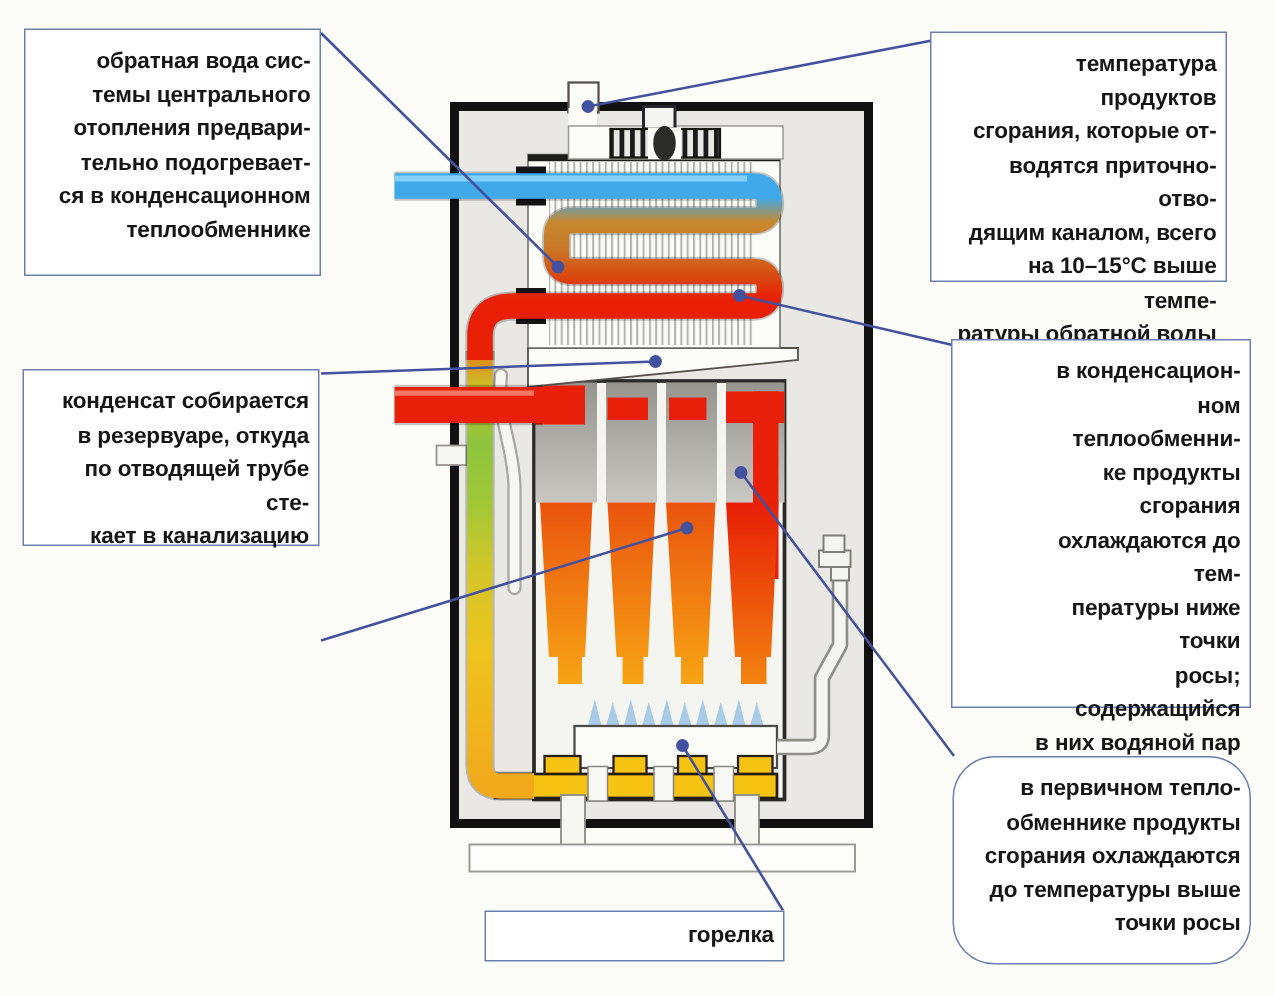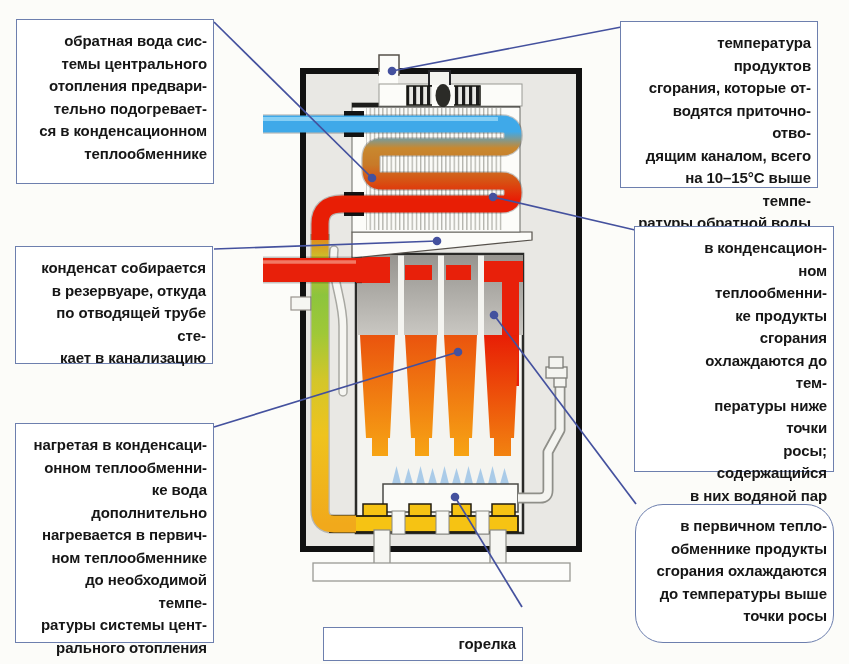--- a/index.html
+++ b/index.html
@@ -212,40 +212,32 @@
 водятся приточно-отво-
 дящим каналом, всего
 на 10–15°С выше темпе-
 ратуры обратной воды</div>
 
 <div class="callout" style="left:15px;top:246px;width:198px;height:118px;">конденсат собирается
 в резервуаре, откуда
 по отводящей трубе сте-
 кает в канализацию</div>
 
-<div class="callout" style="left:15px;top:423px;width:199px;height:220px;">нагретая в конденсаци-
-онном теплообменни-
-ке вода дополнительно
-нагревается в первич-
-ном теплообменнике
-до необходимой темпе-
-ратуры системы цент-
-рального отопления</div>
 
 <div class="callout" style="left:634px;top:226px;width:200px;height:246px;padding-left:48px;">в конденсацион-
 ном теплообменни-
 ке продукты сгорания
 охлаждаются до тем-
 пературы ниже точки
 росы; содержащийся
 в них водяной пар кон-
 денсируется на стенках
 теплообменника</div>
 
 <div class="callout" style="left:635px;top:504px;width:199px;height:139px;border-radius:28px;">в первичном тепло-
 обменнике продукты
 сгорания охлаждаются
 до температуры выше
 точки росы</div>
 
-<div class="callout burner-label" style="left:323px;top:627px;width:200px;height:34px;">горелка</div>
+<div class="callout burner-label" style="left:323px;top:607px;width:200px;height:34px;">горелка</div>
 
 </div>
 
 </body></html>

